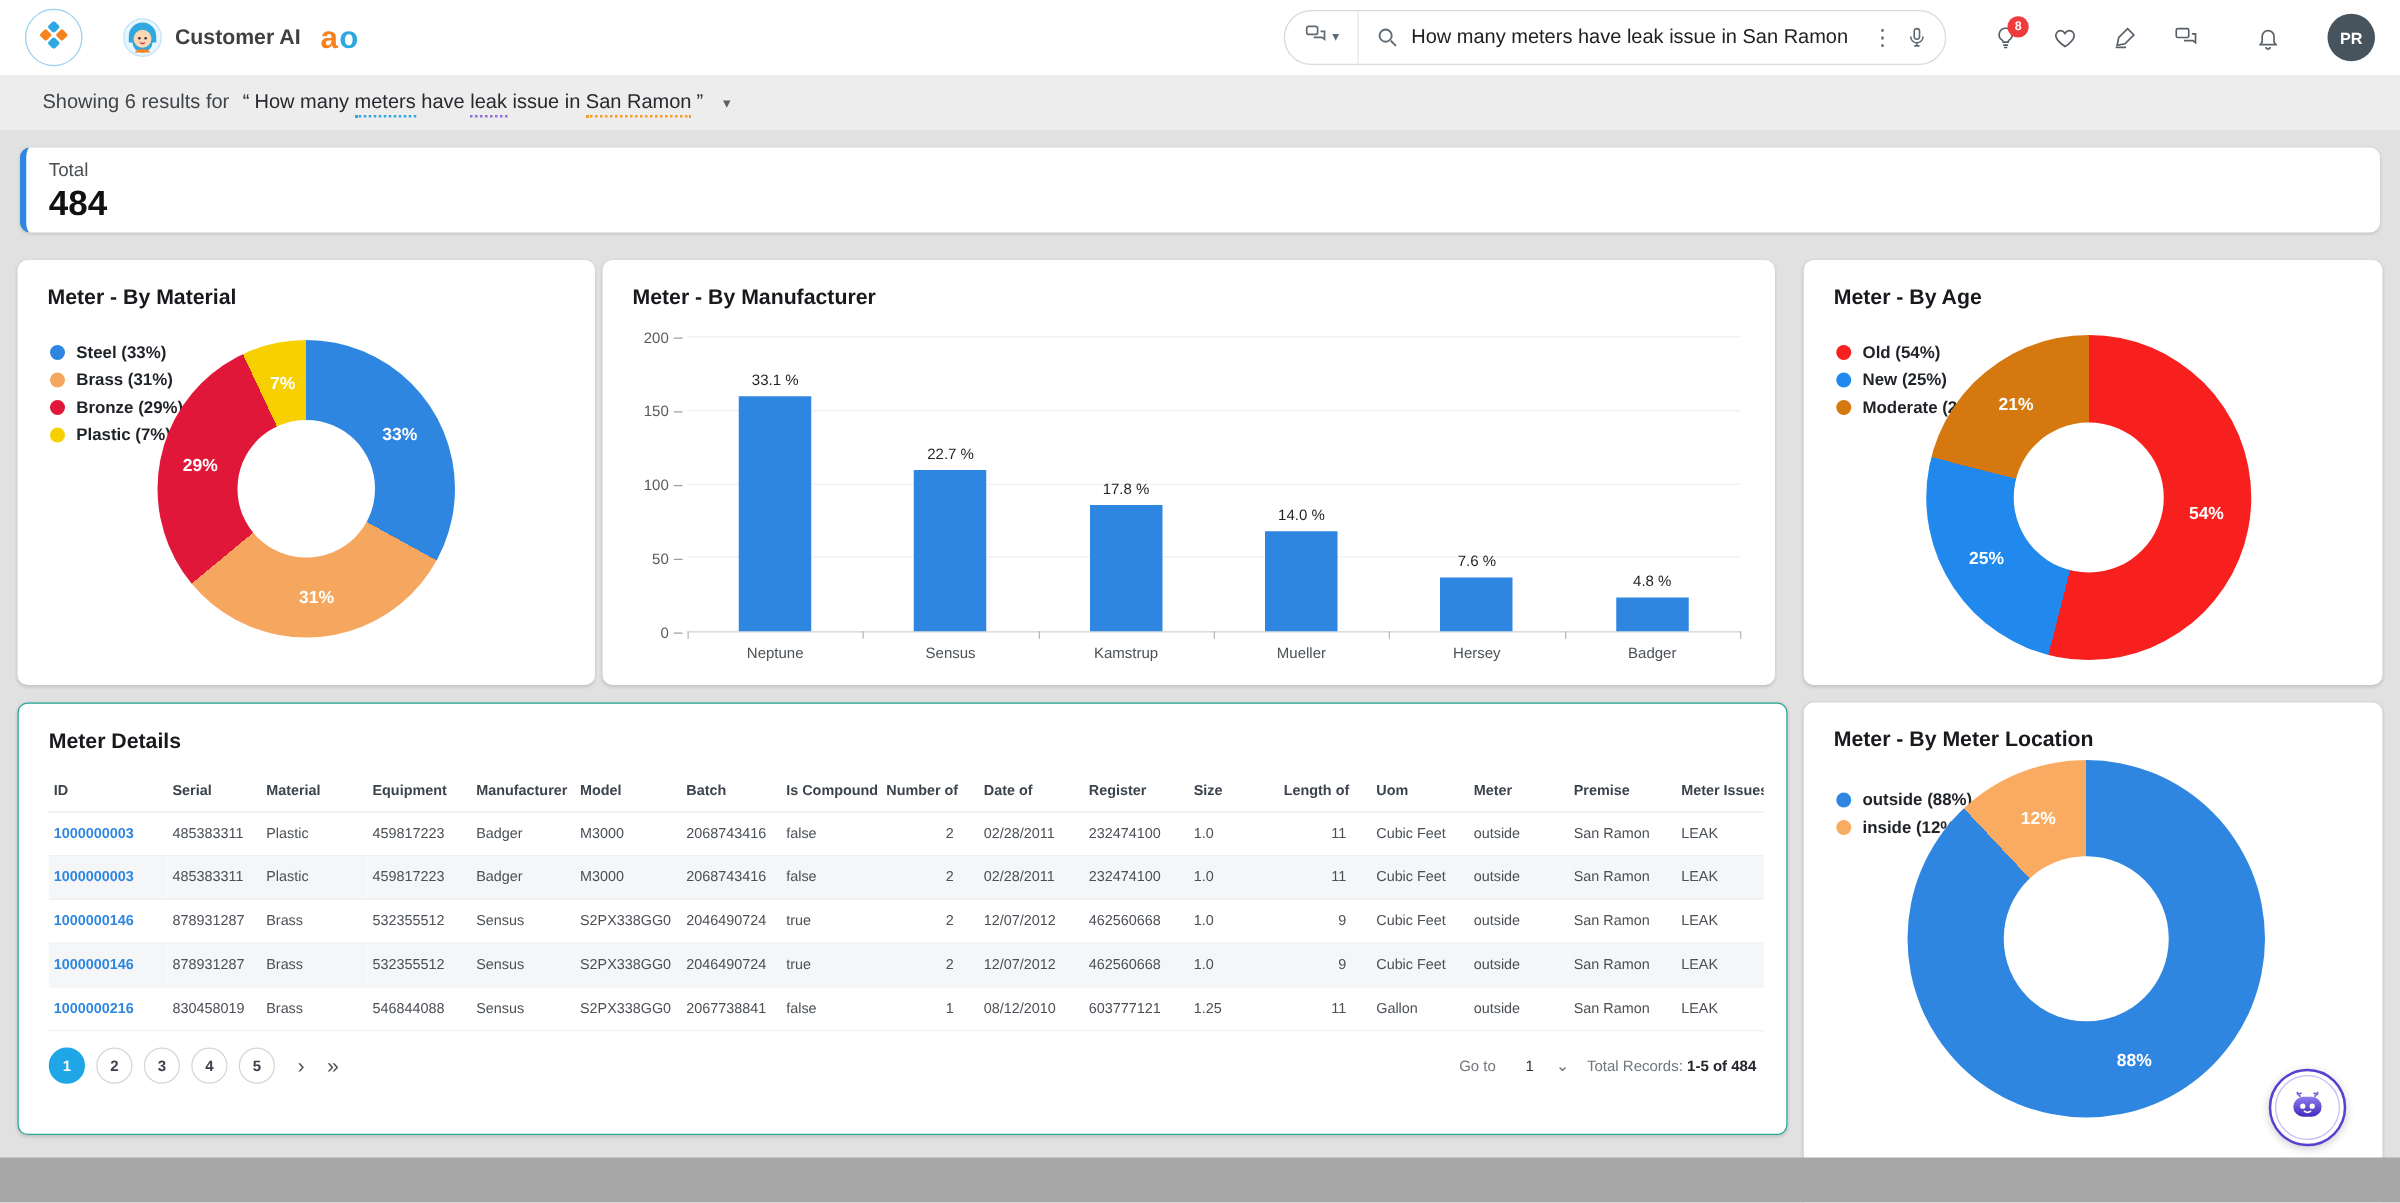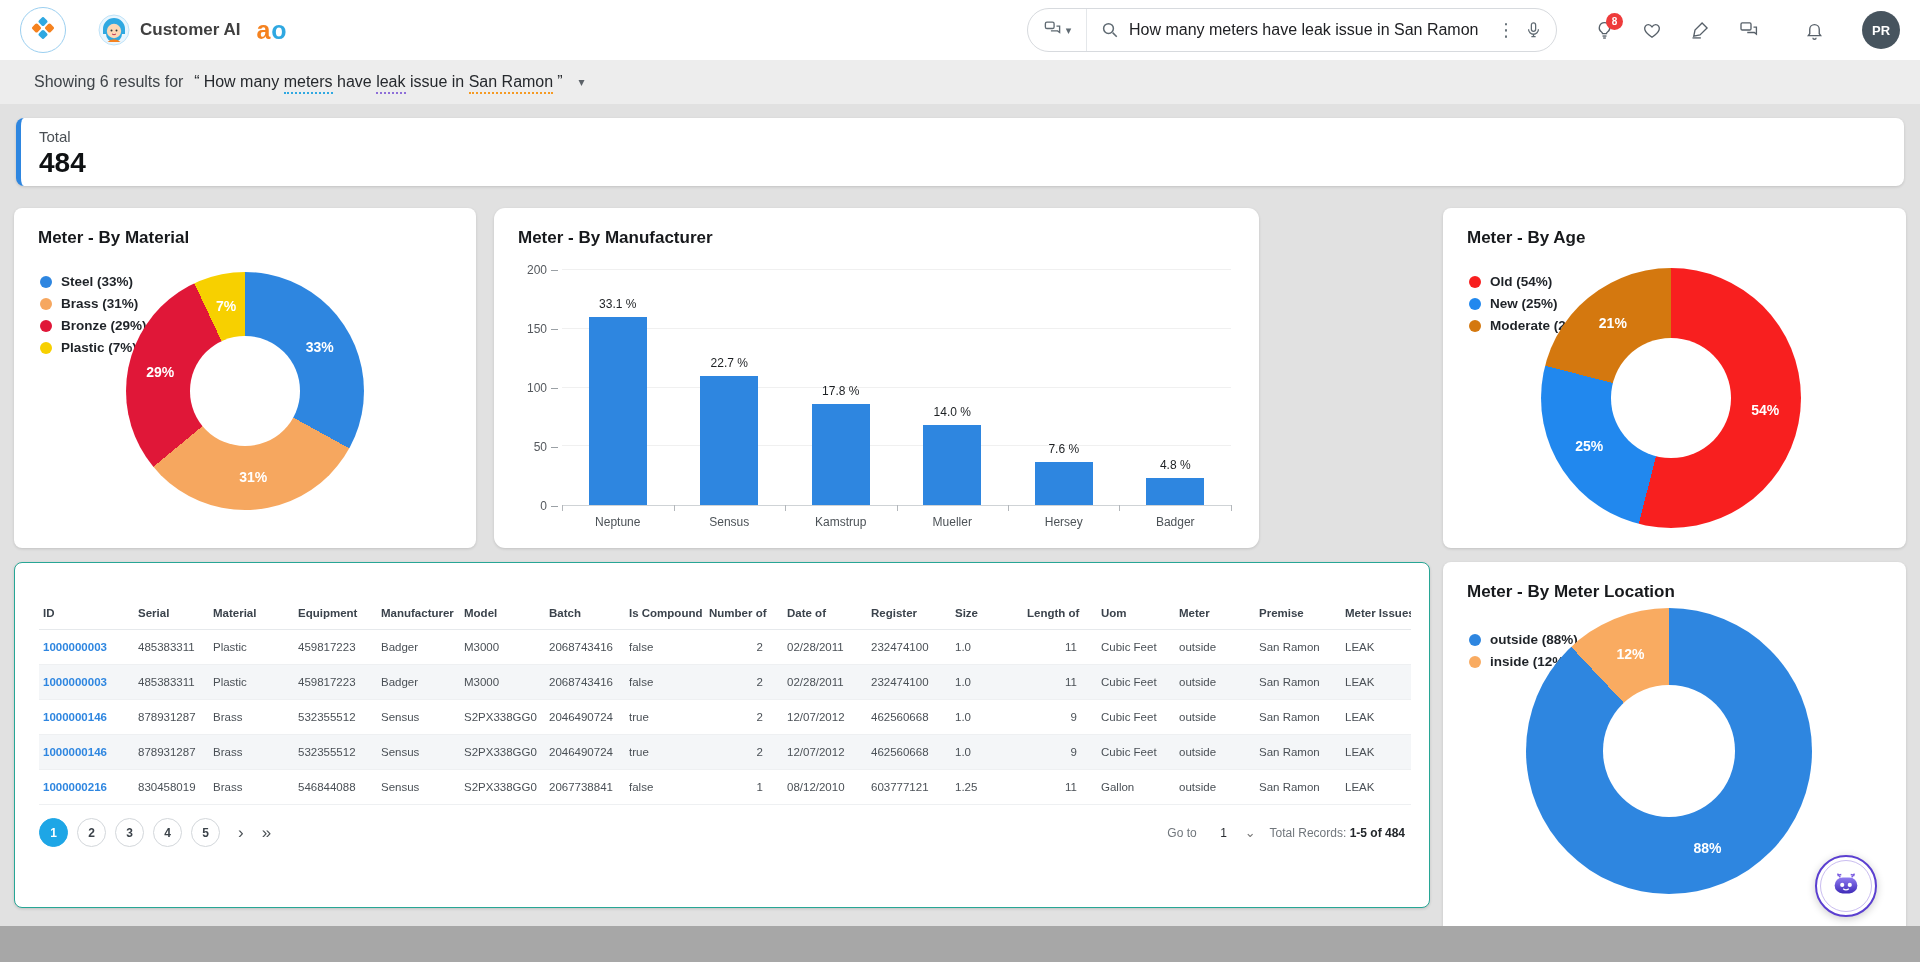--- a/index.html
+++ b/index.html
@@ -37,21 +37,21 @@
 
   
   .total-card{position:absolute;left:16px;right:16px;top:118px;height:68px;background:#fff;border-radius:8px;border-left:5px solid #2e86e0;box-shadow:0 1px 3px rgba(0,0,0,.14);padding:10px 18px;box-sizing:border-box;}
   .total-label{font-size:15px;color:#4a4f54;}
   .total-value{font-size:28px;font-weight:800;color:#0f1113;margin-top:2px;}
 
   
   .card{position:absolute;background:#fff;border-radius:8px;box-shadow:0 1px 3px rgba(0,0,0,.14);box-sizing:border-box;padding:20px 24px;}
   .card-title{font-size:17px;font-weight:600;color:#17191c;}
   .card.material{left:14px;top:208px;width:462px;height:340px;}
-  .card.manufacturer{left:494px;top:208px;width:765px;height:340px;border-radius:11px;}
+  .card.manufacturer{left:482px;top:208px;width:938px;height:340px;}
   .card.age{left:1443px;top:208px;width:463px;height:340px;}
   .card.details{left:14px;top:562px;width:1416px;height:346px;border:1.5px solid #27a695;}
   .card.location{left:1443px;top:562px;width:463px;height:420px;}
 
   
   .legend{position:absolute;}
   .legend-row{display:flex;align-items:center;gap:9px;margin-bottom:7px;}
   .legend-dot{width:12px;height:12px;border-radius:50%;flex:none;}
   .legend-label{font-size:13.5px;font-weight:600;color:#1f2328;white-space:nowrap;}
 
@@ -343,20 +343,21 @@
       </div>
     <div class="donut" style="left: 98px; top: 60px; width: 260px; height: 260px; background: conic-gradient(rgb(248, 31, 31) 0%, rgb(248, 31, 31) 54%, rgb(33, 136, 238) 54%, rgb(33, 136, 238) 79%, rgb(212, 120, 15) 79%, rgb(212, 120, 15) 100%);">
         <div class="hole"></div>
         <div class="slice-label" style="left: 224.152px; top: 141.894px;">54%</div>
         <div class="slice-label" style="left: 48.3156px; top: 178.308px;">25%</div>
         <div class="slice-label" style="left: 71.8351px; top: 55.0143px;">21%</div>
       </div>
   </div>
 
   <div class="card details">
+    <div class="card-title">Meter Details</div>
     <table class="details-table">
       <colgroup>
         <col style="width:95px">
           <col style="width:75px">
           <col style="width:85px">
           <col style="width:83px">
           <col style="width:83px">
           <col style="width:85px">
           <col style="width:80px">
           <col style="width:80px">

